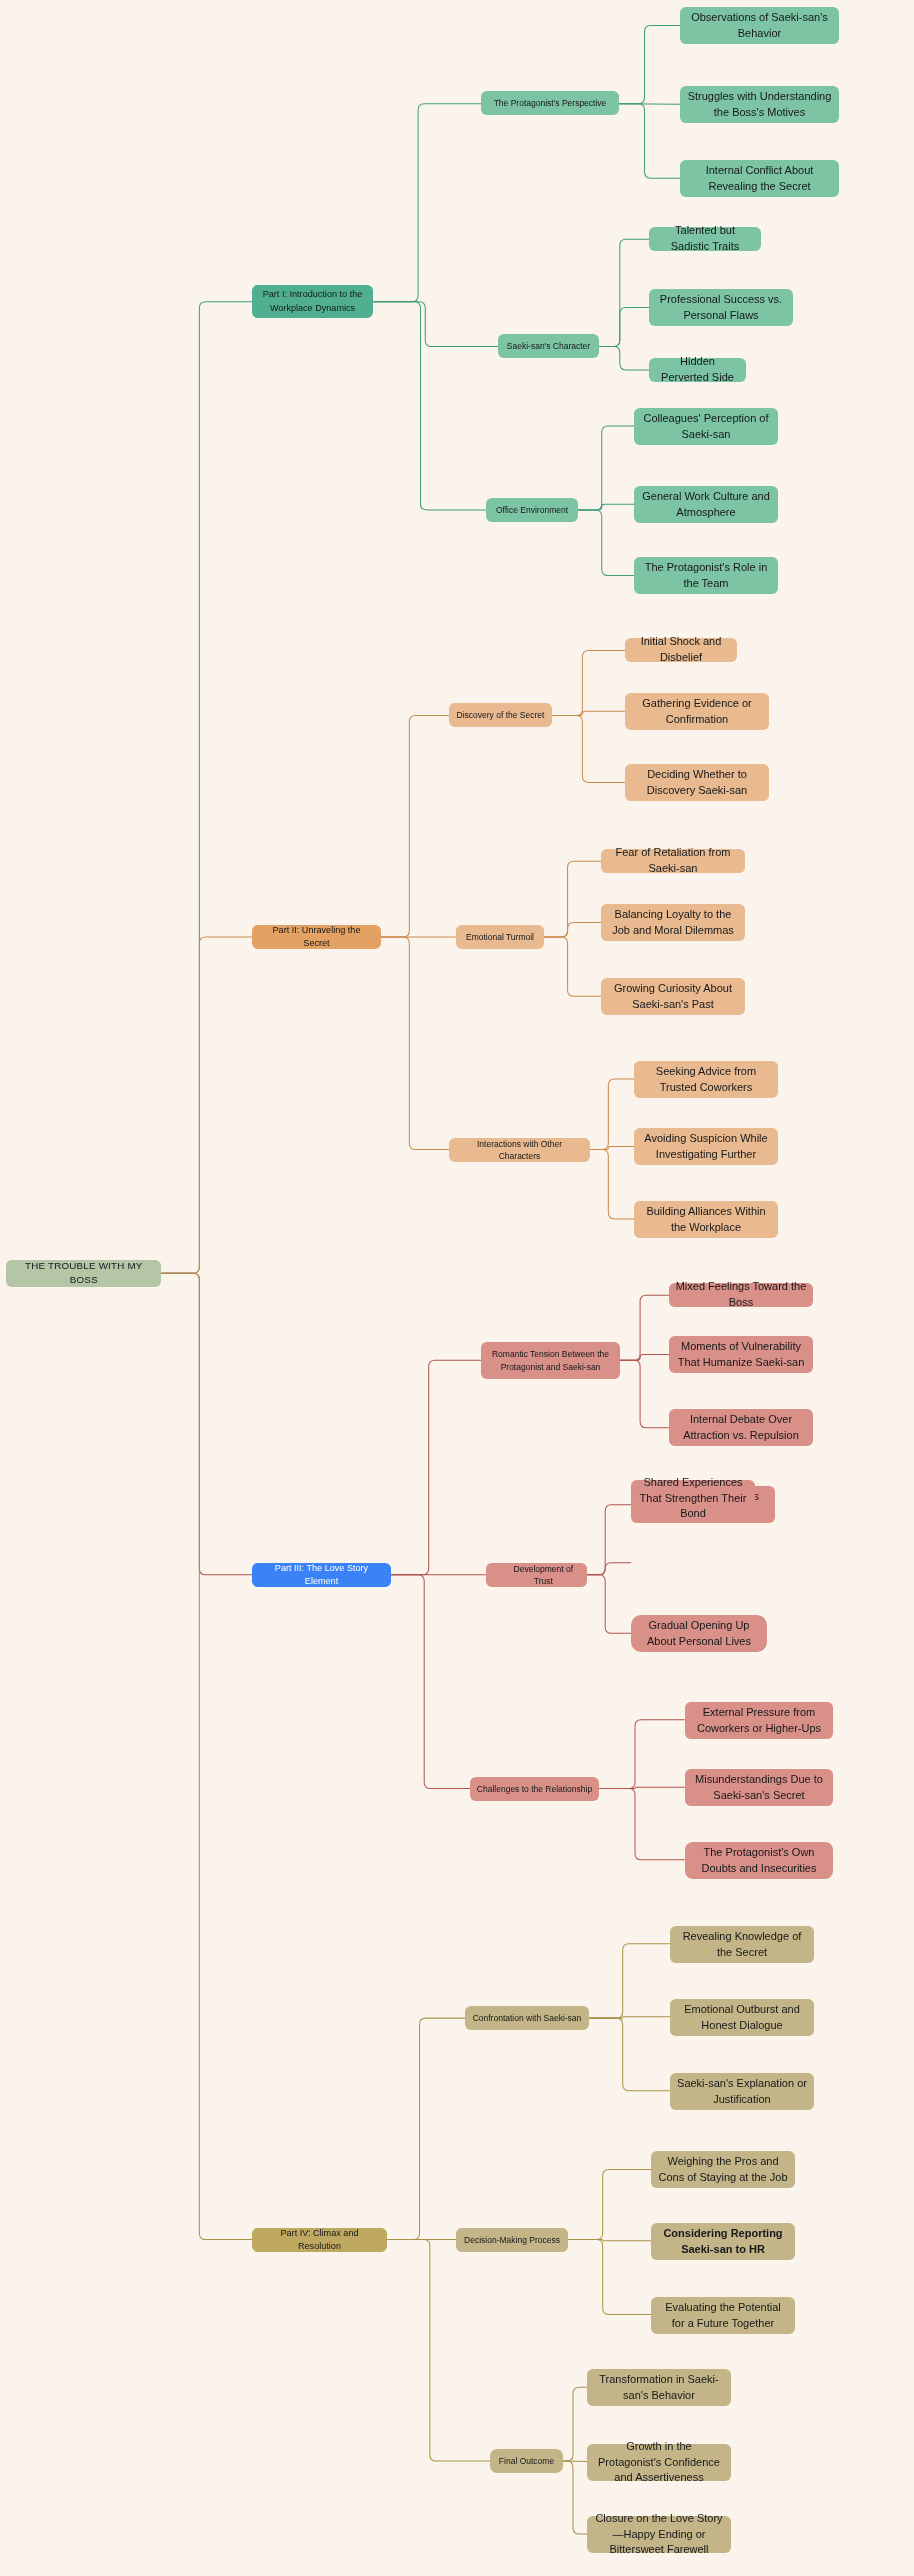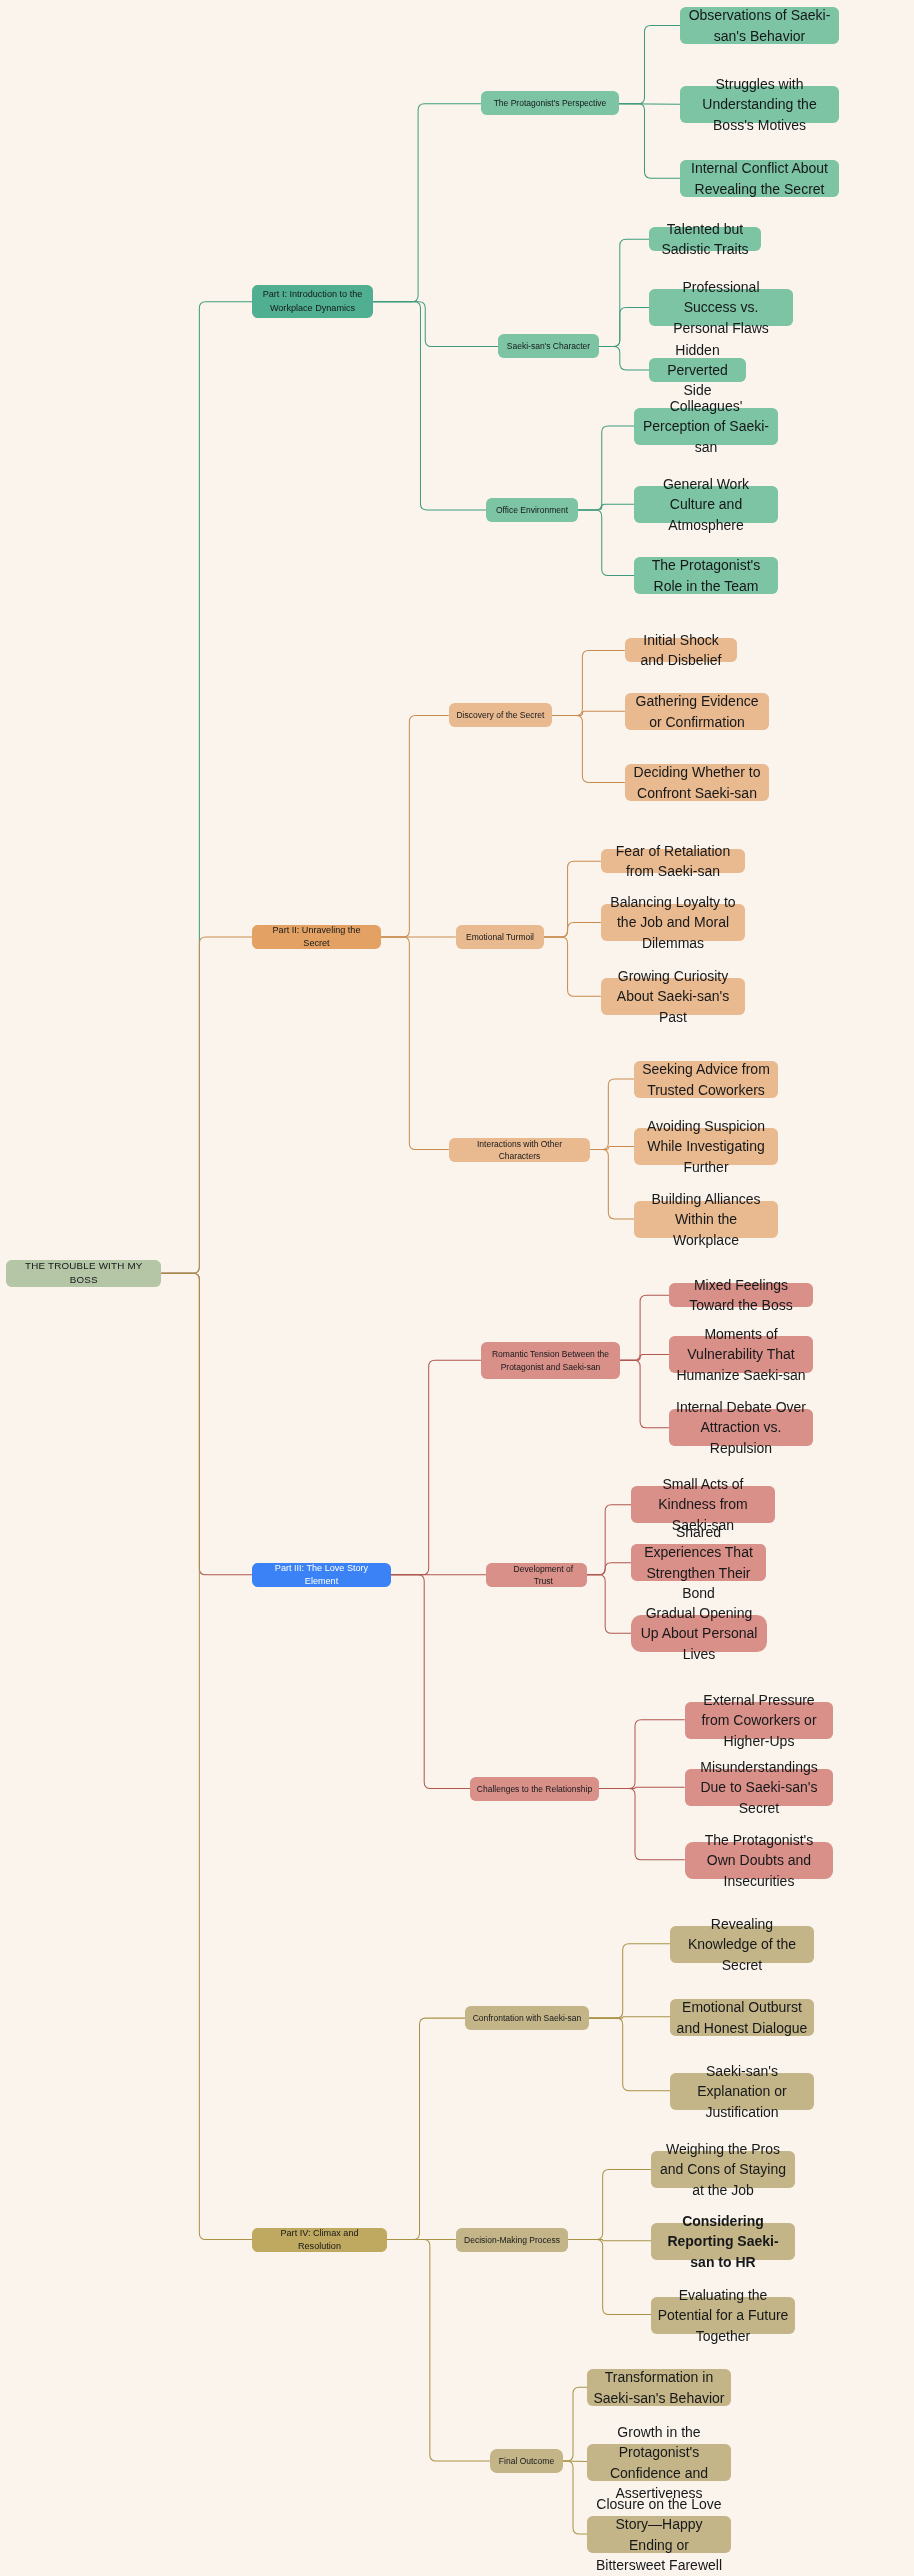--- a/index.html
+++ b/index.html
@@ -47,21 +47,21 @@
   .p2.lvl1{ background:#E3A263; }
   .p3.lvl1{ background:#3b82f6; color:#FFFFFF; }
   .p4.lvl1{ background:#BFA85F; }
   
   .lvl2{ font-size:8.5px; }
   .p1.lvl2{ background:#7CC4A4; }
   .p2.lvl2{ background:#E9B98F; }
   .p3.lvl2{ background:#D89089; }
   .p4.lvl2{ background:#C4B588; }
   
-  .lvl3{ font-size:14px; }
+  .lvl3{ font-size:11px; }
   .p1.lvl3{ background:#7CC4A4; }
   .p2.lvl3{ background:#E9B98F; }
   .p3.lvl3{ background:#D89089; }
   .p4.lvl3{ background:#C4B588; }
 </style>
 </head>
 <body style="background: rgb(250, 244, 236);">
 
 <div id="map">
   <svg id="edges" xmlns="http://www.w3.org/2000/svg" viewBox="0 0 1449 4083" width="914" height="2576">
@@ -364,37 +364,37 @@
     <div class="node p1 lvl3" style="left: 649px; top: 289px; width: 144px; height: 37px;">Professional Success vs. Personal Flaws</div>
     <div class="node p1 lvl3" style="left: 649px; top: 358px; width: 97px; height: 24px;">Hidden Perverted Side</div>
     <div class="node p1 lvl2" style="left: 486px; top: 498px; width: 92px; height: 24px;">Office Environment</div>
     <div class="node p1 lvl3" style="left: 634px; top: 408px; width: 144px; height: 37px;">Colleagues' Perception of Saeki-san</div>
     <div class="node p1 lvl3" style="left: 634px; top: 486px; width: 144px; height: 37px;">General Work Culture and Atmosphere</div>
     <div class="node p1 lvl3" style="left: 634px; top: 557px; width: 144px; height: 37px;">The Protagonist's Role in the Team</div>
     <div class="node p2 lvl1" style="left: 252px; top: 925px; width: 129px; height: 24px;">Part II: Unraveling the Secret</div>
     <div class="node p2 lvl2" style="left: 449px; top: 703px; width: 103px; height: 24px;">Discovery of the Secret</div>
     <div class="node p2 lvl3" style="left: 625px; top: 638px; width: 112px; height: 24px;">Initial Shock and Disbelief</div>
     <div class="node p2 lvl3" style="left: 625px; top: 693px; width: 144px; height: 37px;">Gathering Evidence or Confirmation</div>
-    <div class="node p2 lvl3" style="left: 625px; top: 764px; width: 144px; height: 37px;">Deciding Whether to Confront Saeki-san</div>
+    <div class="node p2 lvl3" style="left: 625px; top: 764px; width: 144px; height: 37px;">Deciding Whether to Discovery Saeki-san</div>
     <div class="node p2 lvl2" style="left: 456px; top: 925px; width: 88px; height: 24px;">Emotional Turmoil</div>
     <div class="node p2 lvl3" style="left: 601px; top: 849px; width: 144px; height: 24px;">Fear of Retaliation from Saeki-san</div>
     <div class="node p2 lvl3" style="left: 601px; top: 904px; width: 144px; height: 37px;">Balancing Loyalty to the Job and Moral Dilemmas</div>
     <div class="node p2 lvl3" style="left: 601px; top: 978px; width: 144px; height: 37px;">Growing Curiosity About Saeki-san's Past</div>
     <div class="node p2 lvl2" style="left: 449px; top: 1138px; width: 141px; height: 24px;">Interactions with Other Characters</div>
     <div class="node p2 lvl3" style="left: 634px; top: 1061px; width: 144px; height: 37px;">Seeking Advice from Trusted Coworkers</div>
     <div class="node p2 lvl3" style="left: 634px; top: 1128px; width: 144px; height: 37px;">Avoiding Suspicion While Investigating Further</div>
     <div class="node p2 lvl3" style="left: 634px; top: 1201px; width: 144px; height: 37px;">Building Alliances Within the Workplace</div>
     <div class="node p3 lvl1" style="left: 252px; top: 1563px; width: 139px; height: 24px;">Part III: The Love Story Element</div>
     <div class="node p3 lvl2" style="left: 481px; top: 1342px; width: 139px; height: 37px;">Romantic Tension Between the Protagonist and Saeki-san</div>
     <div class="node p3 lvl3" style="left: 669px; top: 1283px; width: 144px; height: 24px;">Mixed Feelings Toward the Boss</div>
     <div class="node p3 lvl3" style="left: 669px; top: 1336px; width: 144px; height: 37px;">Moments of Vulnerability That Humanize Saeki-san</div>
     <div class="node p3 lvl3" style="left: 669px; top: 1409px; width: 144px; height: 37px;">Internal Debate Over Attraction vs. Repulsion</div>
     <div class="node p3 lvl2" style="left: 486px; top: 1563px; width: 101px; height: 24px; padding-left: 20px;">Development of Trust</div>
     <div class="node p3 lvl3" style="left: 631px; top: 1486px; width: 144px; height: 37px;">Small Acts of Kindness from Saeki-san</div>
-    <div class="node p3 lvl3" style="left: 631px; top: 1544px; width: 135px; height: 37px;">Shared Experiences That Strengthen Their Bond</div>
+    <div class="node p3 lvl3" style="left: 631px; top: 1480px; width: 124px; height: 37px;">Shared Experiences That Strengthen Their Bond</div>
     <div class="node p3 lvl3" style="left: 631px; top: 1615px; width: 136px; height: 37px; border-radius: 10px;">Gradual Opening Up About Personal Lives</div>
     <div class="node p3 lvl2" style="left: 470px; top: 1777px; width: 129px; height: 24px;">Challenges to the Relationship</div>
     <div class="node p3 lvl3" style="left: 685px; top: 1702px; width: 148px; height: 37px;">External Pressure from Coworkers or Higher-Ups</div>
     <div class="node p3 lvl3" style="left: 685px; top: 1769px; width: 148px; height: 37px;">Misunderstandings Due to Saeki-san's Secret</div>
     <div class="node p3 lvl3" style="left: 685px; top: 1842px; width: 148px; height: 37px; border-radius: 8px;">The Protagonist's Own Doubts and Insecurities</div>
     <div class="node p4 lvl1" style="left: 252px; top: 2228px; width: 135px; height: 24px;">Part IV: Climax and Resolution</div>
     <div class="node p4 lvl2" style="left: 465px; top: 2006px; width: 124px; height: 24px;">Confrontation with Saeki-san</div>
     <div class="node p4 lvl3" style="left: 670px; top: 1926px; width: 144px; height: 37px;">Revealing Knowledge of the Secret</div>
     <div class="node p4 lvl3" style="left: 670px; top: 1999px; width: 144px; height: 37px;">Emotional Outburst and Honest Dialogue</div>
     <div class="node p4 lvl3" style="left: 670px; top: 2073px; width: 144px; height: 37px;">Saeki-san's Explanation or Justification</div>

